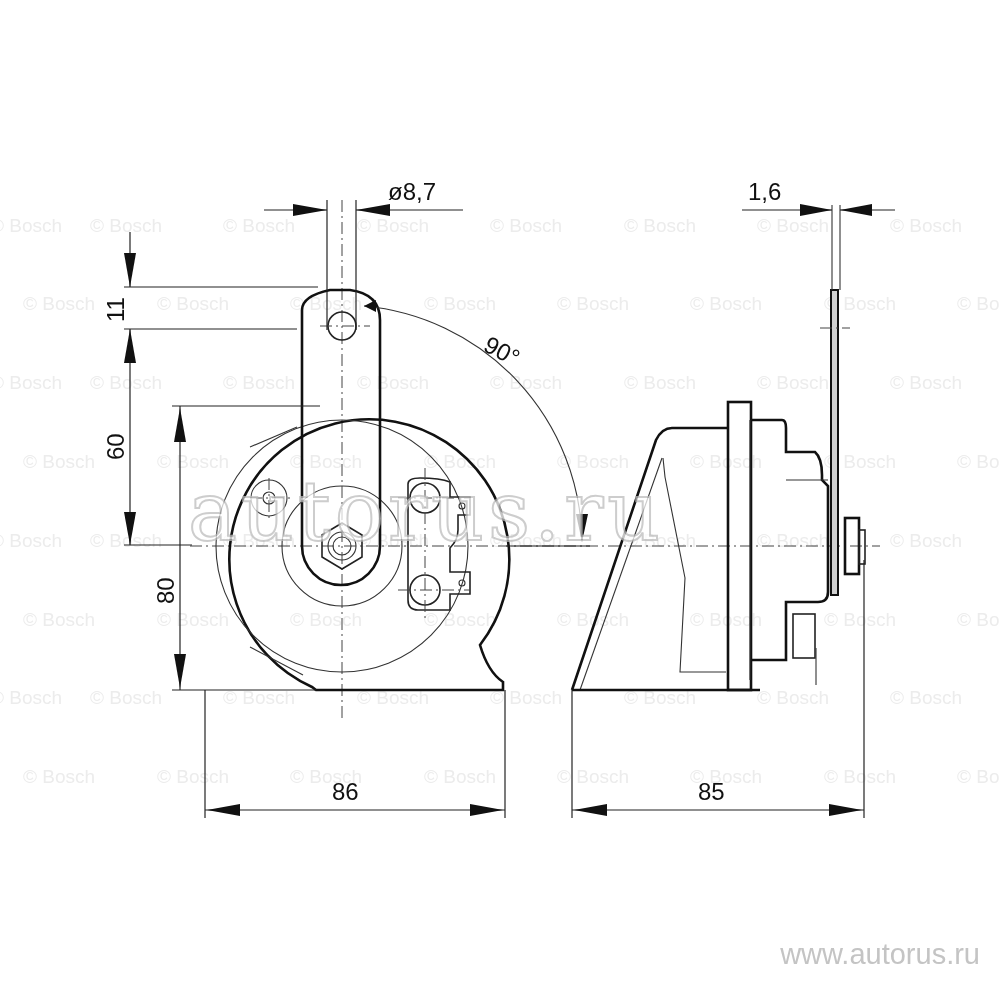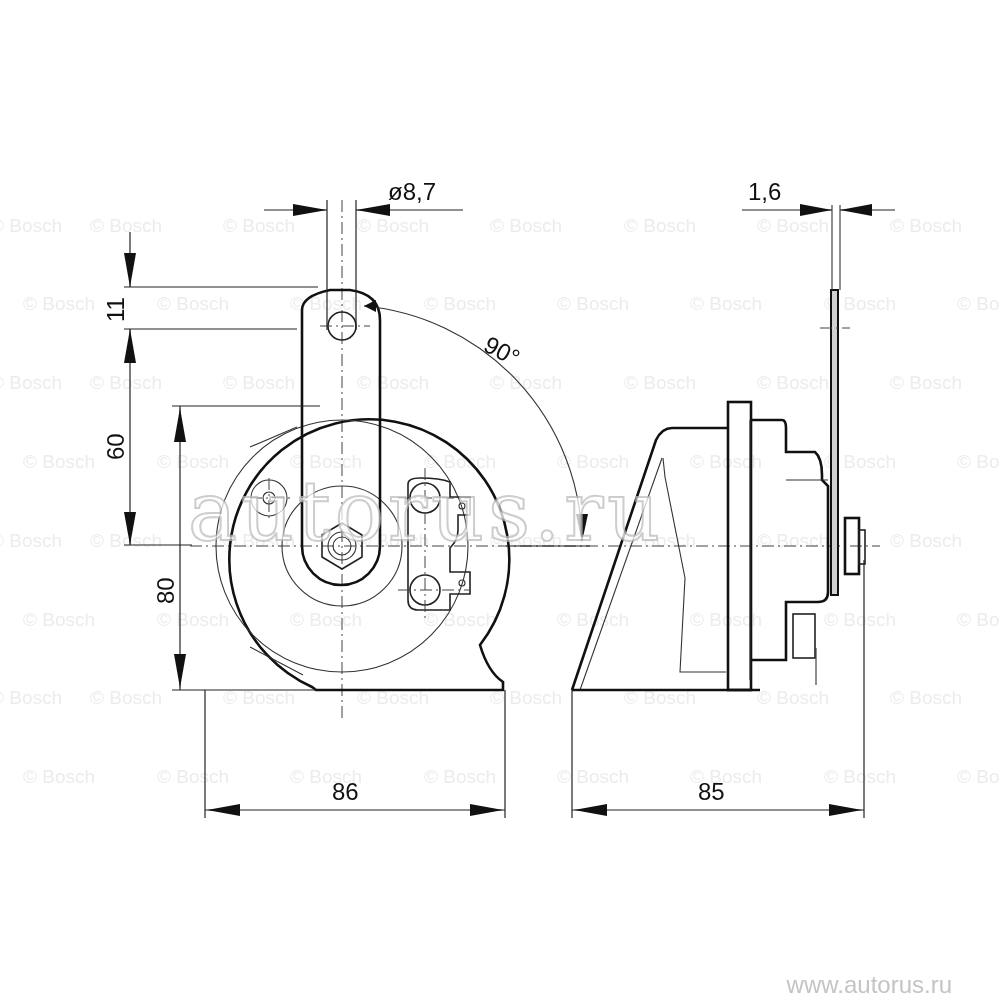--- a/index.html
+++ b/index.html
@@ -7,21 +7,21 @@
     #drawing { position: absolute; left: 0; top: 0; width: 1000px; height: 1000px; }
     .wm { fill: #ececec; font-family: "Liberation Sans", sans-serif; font-size: 19px; }
     .big-wm { fill: #ffffff; stroke: #bdbdbd; stroke-width: 2; font-family: "DejaVu Serif", serif; font-size: 82px; letter-spacing: 4px; opacity: 0.75; }
     .dim-text { font-family: "Liberation Sans", sans-serif; font-size: 24px; fill: #111; }
     .thick { stroke: #111; stroke-width: 2.6; fill: none; }
     .med { stroke: #222; stroke-width: 1.6; fill: none; }
     .thin { stroke: #333; stroke-width: 1.1; fill: none; }
     .center { stroke: #444; stroke-width: 1; fill: none; stroke-dasharray: 12 4 2 4; }
     .dimline { stroke: #222; stroke-width: 1.2; fill: none; }
     .arrow { fill: #111; }
-    .footer { position: absolute; right: 48px; top: 938px; font-size: 24px; color: #c4c4c4; font-family: "Liberation Sans", sans-serif; margin-top: 33px; }
+    .footer { position: absolute; right: 20px; top: 938px; font-size: 29px; color: #c4c4c4; font-family: "Liberation Sans", sans-serif; }
   </style>
 </head>
 <body>
 
 <svg id="drawing" viewBox="0 0 1000 1000" xmlns="http://www.w3.org/2000/svg">
 
   <g>
     <text class="wm" x="-10" y="232">© Bosch</text>
     <text class="wm" x="90" y="232">© Bosch</text>
     <text class="wm" x="223" y="232">© Bosch</text>

